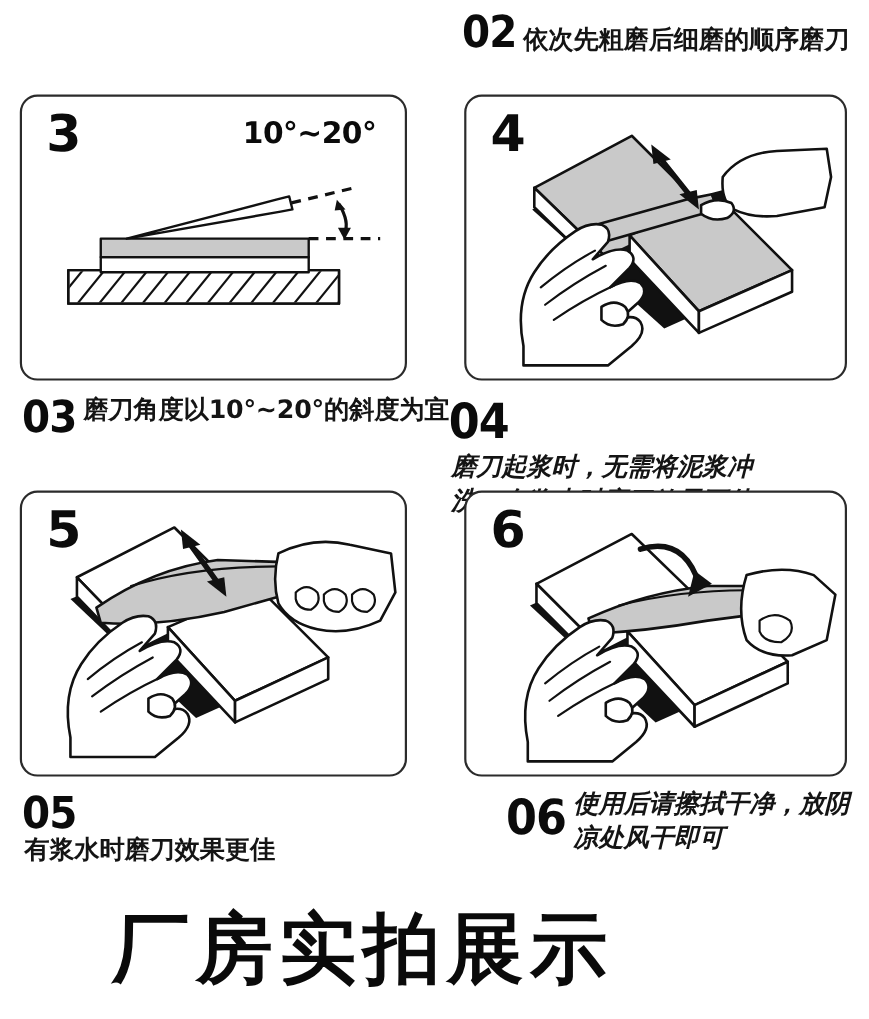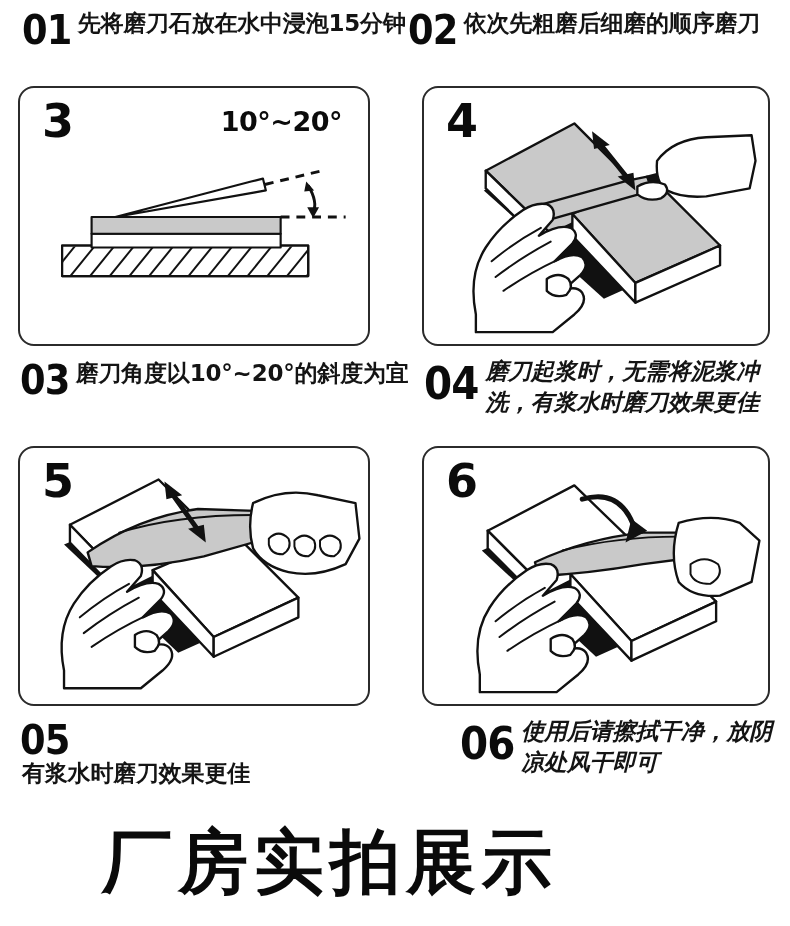--- a/index.html
+++ b/index.html
@@ -44,21 +44,21 @@
     font-weight: 700;
     font-size: 23px;
     line-height: 26px;
     color: #141414;
     letter-spacing: -0.2px;
     white-space: pre-line;
     margin-left: 2px;
   }
 
   #cap01 { left: 22px;  top: 10px; }
-  #cap02 { left: 408px; top: 10px; }
+  #cap02 { left: 420px; top: 10px; align-items: flex-end; }
 
   
   .panel {
     position: absolute;
     box-sizing: border-box;
     border: 2px solid #2b2b2b;
     border-radius: 16px;
     background: #ffffff;
     overflow: hidden;
   }
@@ -98,21 +98,21 @@
   .mid-row, .low-row {
     position: absolute;
     left: 0;
     width: 790px;
     height: 74px;
   }
   .mid-row { top: 352px; }
   .low-row { top: 712px; }
 
   #cap03 { left: 20px;  top: 8px;  }
-  #cap04 { left: 424px; top: 0px;  }
+  #cap04 { left: 408px; top: 0px; flex-direction: column;  }
   #cap05 { left: 20px;  top: 8px; flex-direction: column;  }
   #cap06 { left: 424px; top: 0px; margin-left: 36px;  }
 
   .cap.two-line .cap-num { font-size: 44px; line-height: 44px; margin-top: 10px; }
   .cap.two-line .cap-text { font-size: 23px; line-height: 31px; margin-top: 4px; font-style: italic; }
 
   
   .headline {
     position: absolute;
     left: 0;
@@ -125,24 +125,20 @@
     line-height: 80px;
     letter-spacing: 6px;
     color: #0a0a0a;
   }
 </style>
 </head>
 <body>
 
 <div class="top-row">
 
-  <div class="cap" id="cap01">
-    <span class="cap-num">01</span>
-    <span class="cap-text">先将磨刀石放在水中浸泡15分钟</span>
-  </div>
 
   <div class="cap" id="cap02">
     <span class="cap-num">02</span>
     <span class="cap-text">依次先粗磨后细磨的顺序磨刀</span>
   </div>
 
 </div>
 
 <div class="panel" id="panel-3">
   <div class="panel-num">3</div>

